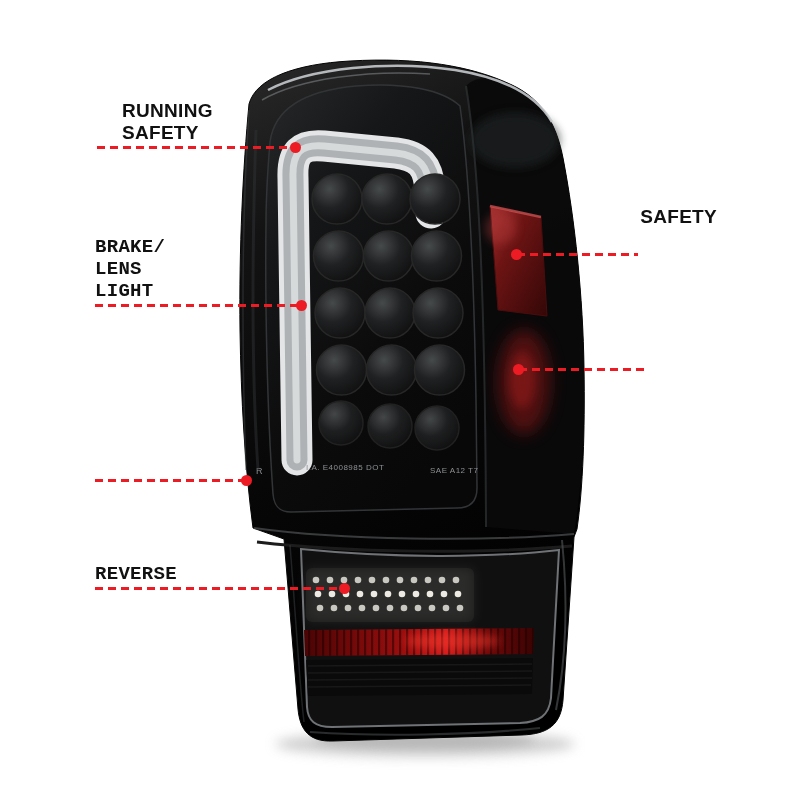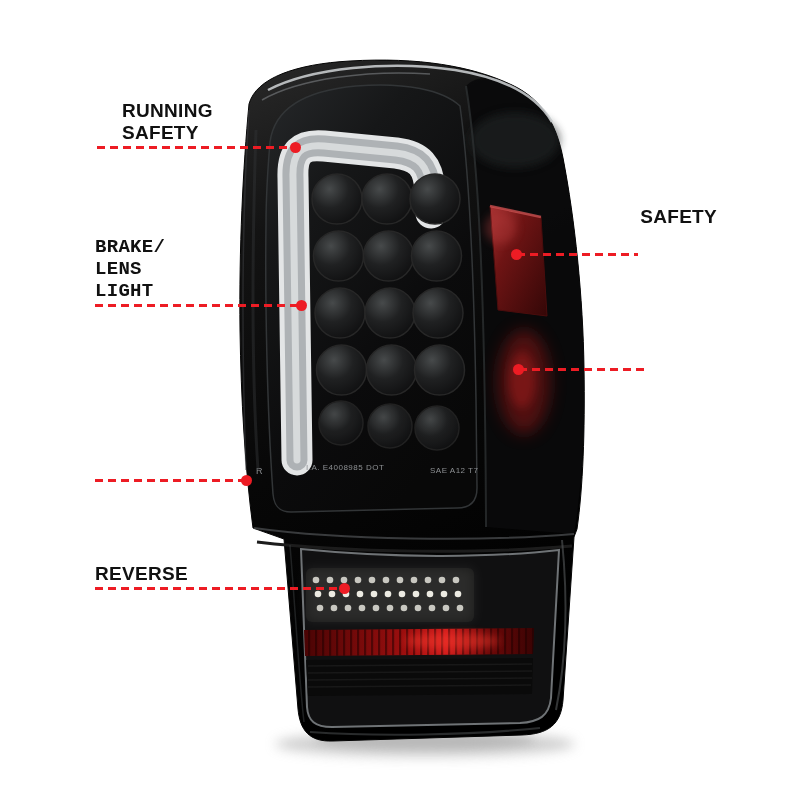--- a/index.html
+++ b/index.html
@@ -220,21 +220,21 @@
     <div>BRAKE/</div>
     <div>LENS</div>
     <div>LIGHT</div>
   </div>
   <div class="leader" style="left:95px;top:304px;width:207px;"></div>
   <div class="dot" style="left:296px;top:300px;"></div>
 
   <div class="leader" style="left:95px;top:479px;width:152px;"></div>
   <div class="dot" style="left:241px;top:475px;"></div>
 
-  <div class="callout left" style="left:95px;top:563px;">
+  <div class="callout left" style="left:95px;top:563px;font-family:Liberation Mono, monospace;">
     <div>REVERSE</div>
   </div>
   <div class="leader" style="left:95px;top:587px;width:250px;"></div>
   <div class="dot" style="left:339px;top:583px;"></div>
 
   <div class="callout right" style="right:83px;top:206px;">
     <div>SAFETY</div>
   </div>
   <div class="leader" style="left:517px;top:253px;width:121px;"></div>
   <div class="dot" style="left:511px;top:249px;"></div>

